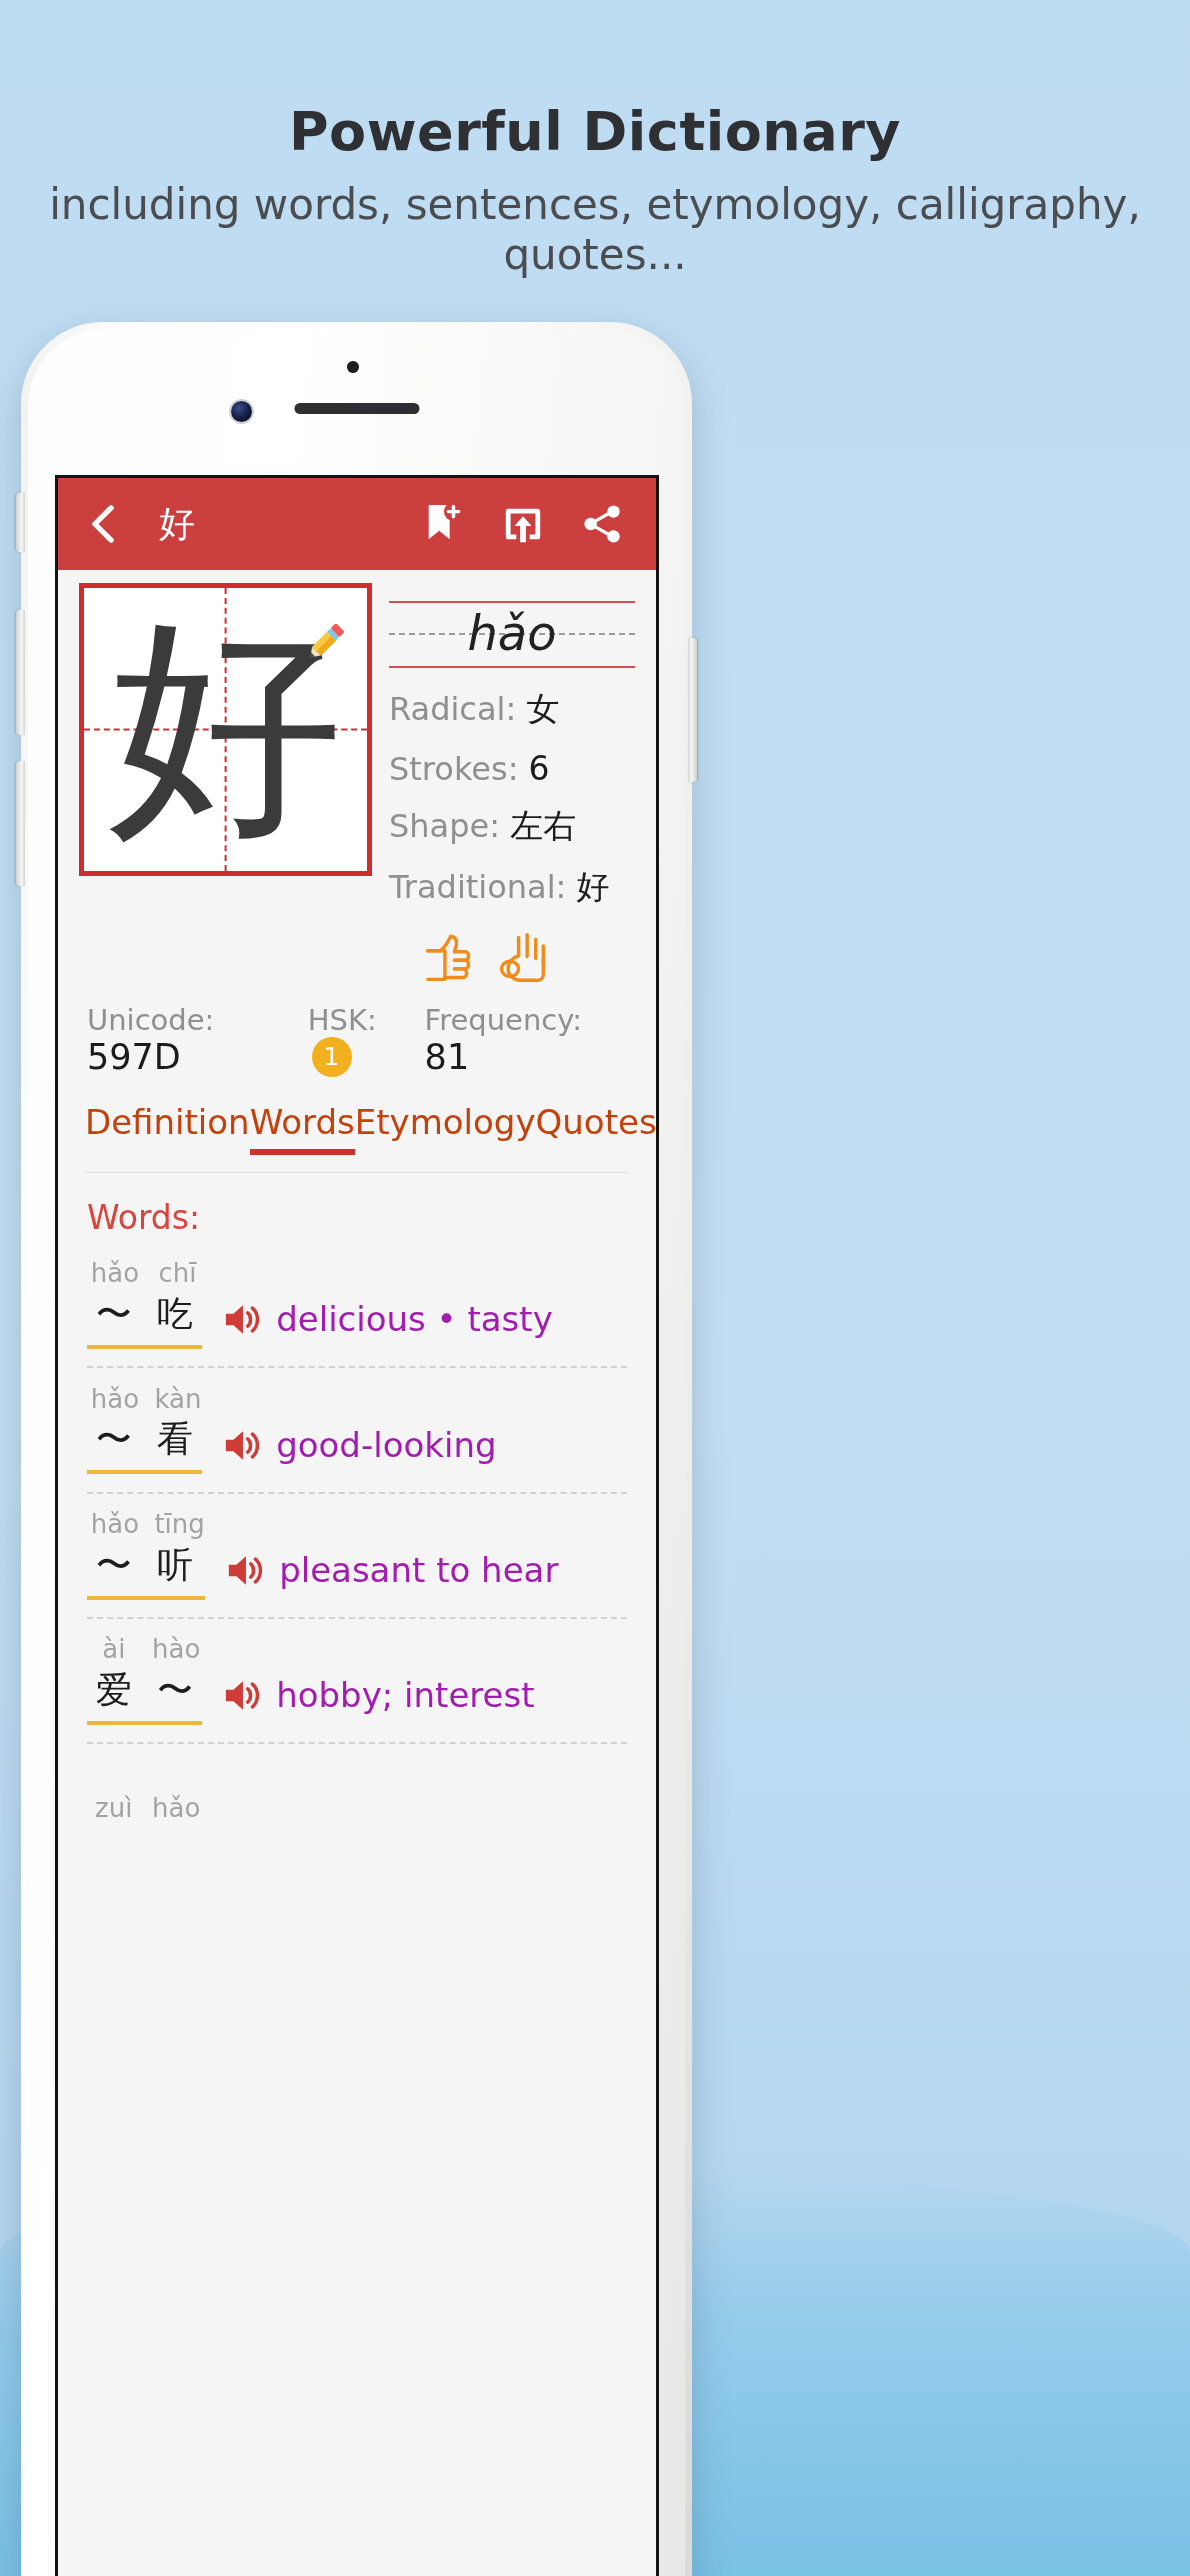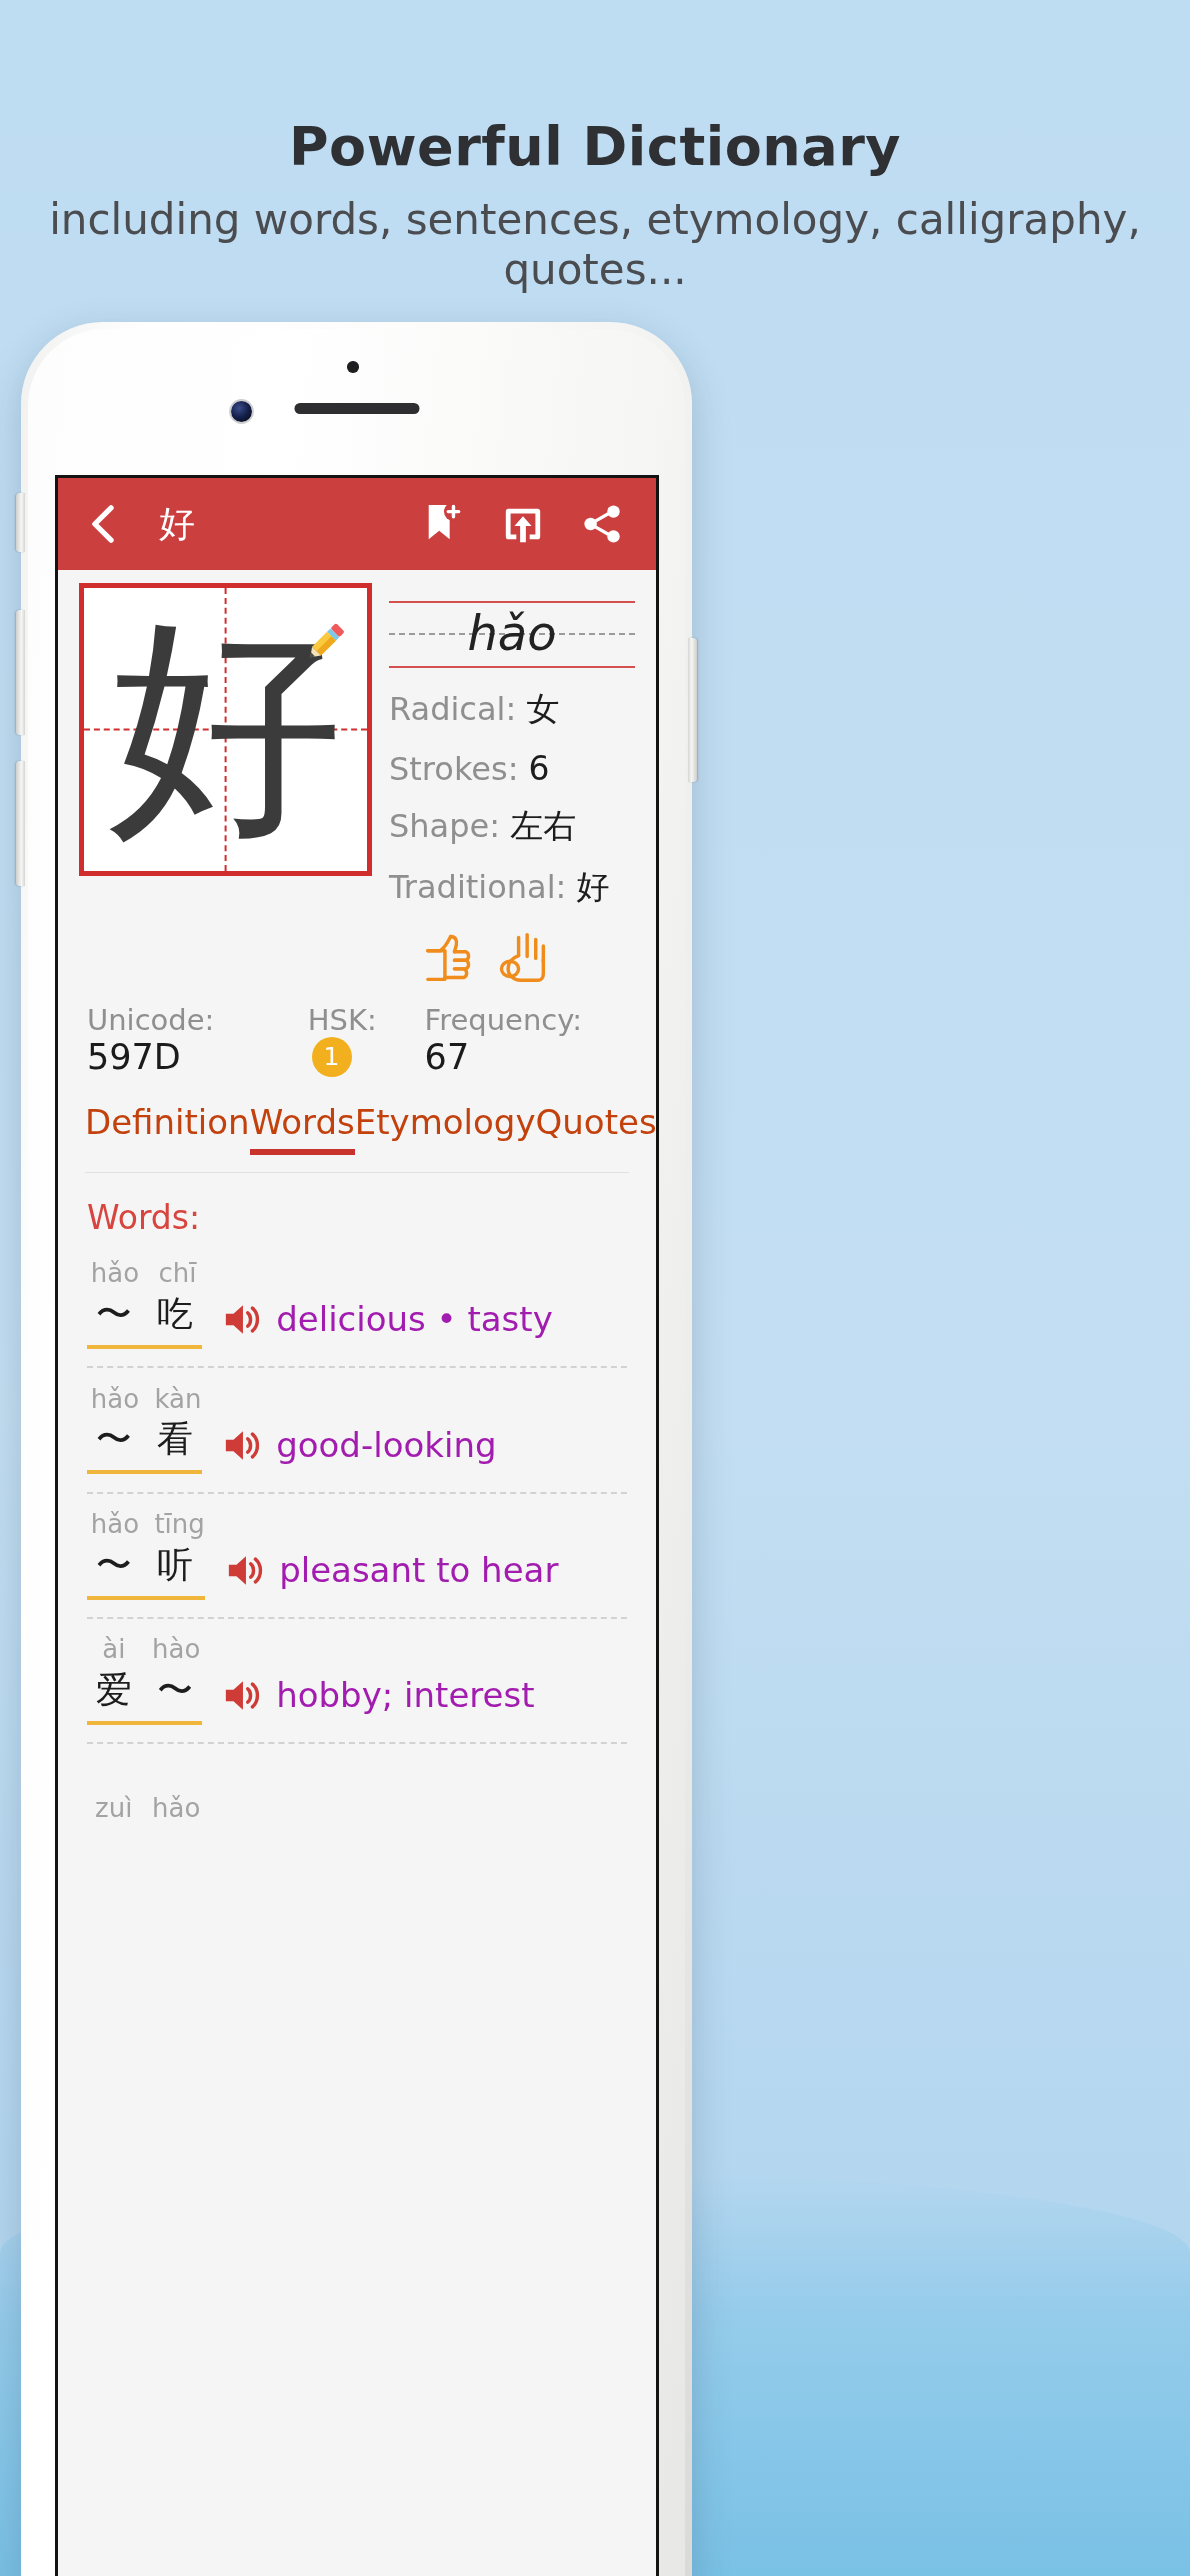--- a/index.html
+++ b/index.html
@@ -9,21 +9,21 @@
   }
   body {
     font-family: "Liberation Sans", sans-serif;
     background: linear-gradient(180deg, #bedcf2 0%, #c3def2 55%, #b7d8f0 78%, #aed3ee 100%);
     position: relative;
   }
 
   
   .promo {
     position: absolute;
-    top: 15px; left: 0; right: 0;
+    top: 0; left: 0; right: 0;
     padding-top: 105px;
     text-align: center;
   }
   .promo-title {
     font-family: "DejaVu Sans", sans-serif;
     font-size: 54px;
     font-weight: 700;
     color: #2f3033;
     letter-spacing: 0.5px;
     line-height: 1.0;
@@ -451,21 +451,21 @@
       <div>
         <span>Unicode:</span>
         <span class="v">597D</span>
       </div>
       <div>
         <span>HSK:</span>
         <span class="hsk-badge">1</span>
       </div>
       <div>
         <span>Frequency:</span>
-        <span class="v">67</span>
+        <span class="v">81</span>
       </div>
     </div>
 
     <div class="tabs">
       <div class="tab">Definition</div>
       <div class="tab active">Words</div>
       <div class="tab">Etymology</div>
       <div class="tab">Quotes</div>
     </div>
     <div class="tab-divider"></div>

